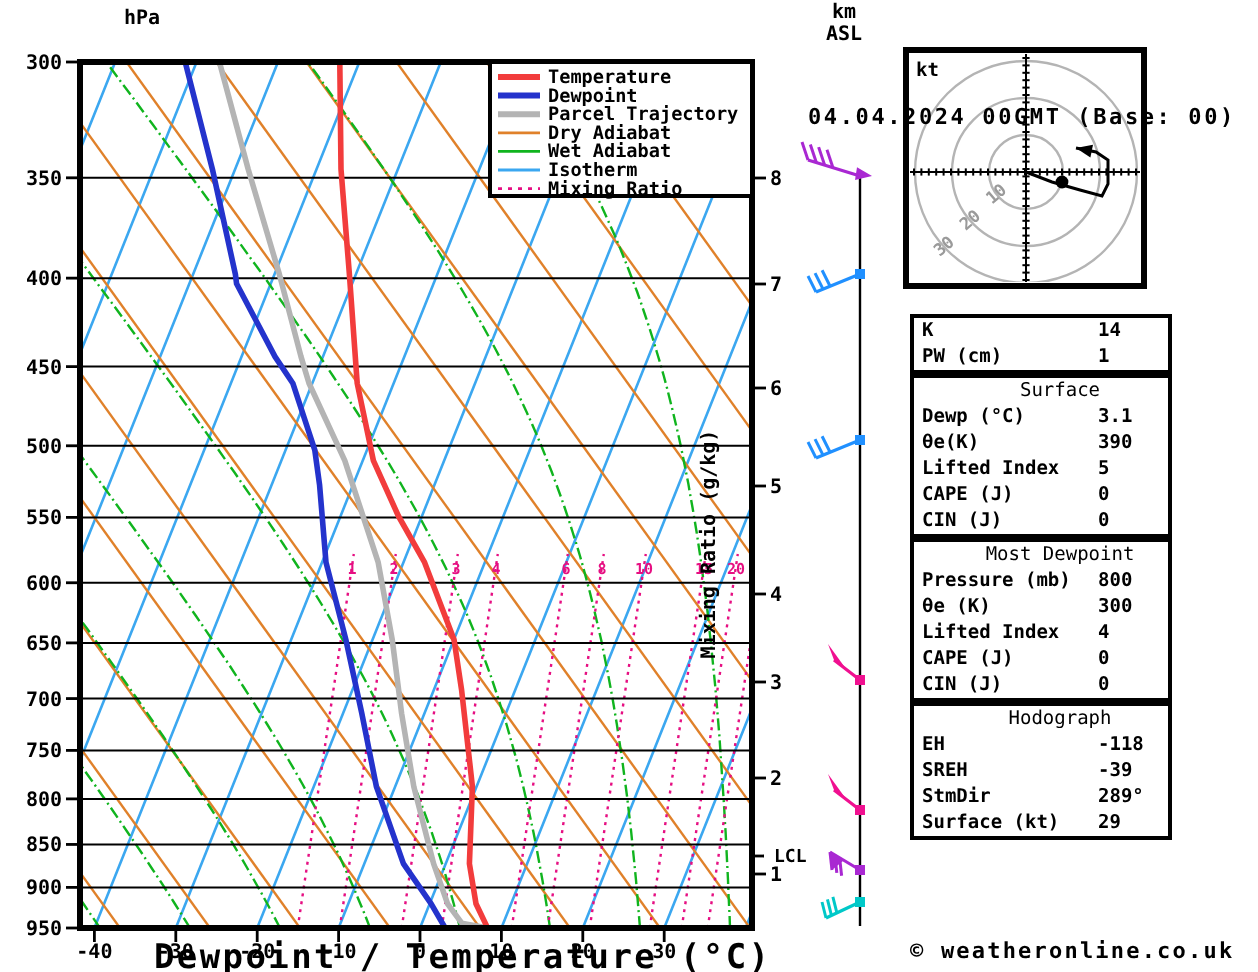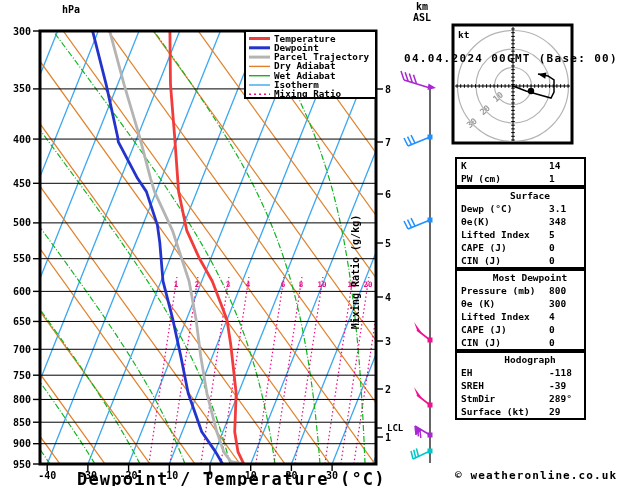--- a/index.html
+++ b/index.html
@@ -9,21 +9,21 @@
   .lbl{font-weight:bold;white-space:pre;}
   #title{left:54px;top:7px;font-size:12.5px;letter-spacing:4.5px;}
   #hpa{left:30px;top:4px;font-size:10px;padding-left:32px;}
   #kmasl{left:374px;top:1px;width:32px;text-align:center;font-size:10px;line-height:11px;margin-left:32px;}
   #datetime{left:404px;top:6px;font-size:11px;letter-spacing:1.3px;margin-top:46px;}
   #xlabel{left:77px;top:469px;width:270px;text-align:center;font-size:17px;letter-spacing:1.2px;}
   #mixlabel{left:355px;top:272px;font-size:10px;transform:translate(-50%,-50%) rotate(-90deg);transform-origin:center;}
   #copyright{left:455px;top:469px;font-size:11px;letter-spacing:1.1px;}
   #tables{left:455px;top:157px;width:131px;}
   .ibox{border:2px solid #000;background:#fff;margin-bottom:0;}
-  .ibox .hd{text-align:center;font-size:9.5px;font-weight:bold;line-height:13px;padding-left:19px;}
+  .ibox .hd{text-align:center;font-size:9.5px;font-weight:normal;line-height:13px;padding-left:19px;}
   .irow{display:flex;font-size:9.5px;font-weight:bold;line-height:13px;padding:0 0 0 4px;}
   .irow .k{width:88px;flex:none;white-space:pre;}
   .irow .v{flex:1;white-space:pre;}
   svg text{font-family:"DejaVu Sans Mono",monospace;font-weight:bold;}
 </style>
 </head>
 <body>
 
 <div class="stage">
   <svg id="chart" class="abs" width="629" height="486" viewBox="0 0 629 486" style="left:0;top:0">
@@ -347,21 +347,21 @@
         </div>
       </div>
       <div class="ibox">
         <div class="hd">Surface</div>
         <div class="irow">
           <span class="k">Dewp (°C)</span>
           <span class="v">3.1</span>
         </div>
         <div class="irow">
           <span class="k">θe(K)</span>
-          <span class="v">348</span>
+          <span class="v">390</span>
         </div>
         <div class="irow">
           <span class="k">Lifted Index</span>
           <span class="v">5</span>
         </div>
         <div class="irow">
           <span class="k">CAPE (J)</span>
           <span class="v">0</span>
         </div>
         <div class="irow">

